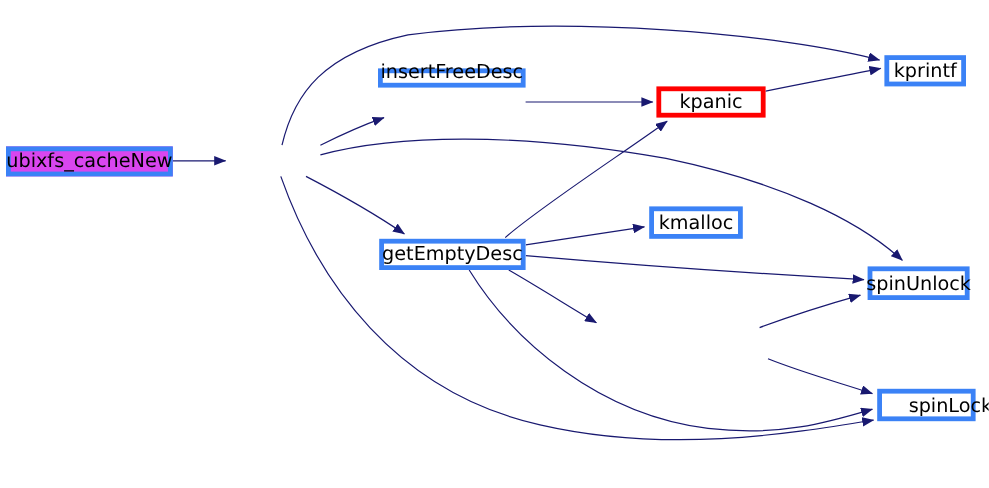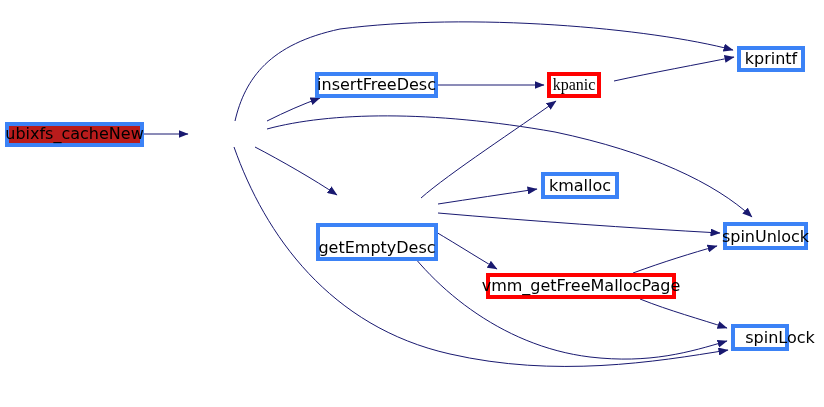--- a/index.html
+++ b/index.html
@@ -16,21 +16,21 @@
     box-sizing:border-box;
     background:#ffffff;
     border:4px solid #3b82f6;
     color:#000000;
     font-size:16px;
     display:flex;align-items:flex-end;justify-content:center;
     white-space:nowrap;
     cursor:pointer;
     z-index:2;
   }
-  .node.root{background:#b91c1c;}
+  .node.root{background:#d946ef;}
   .node.highlight{border-color:#ff0000;}
   .edge{fill:none;stroke:#191970;stroke-width:1;}
 </style>
 </head>
 <body>
 
 <div id="canvas">
 
   <svg id="edges" width="824" height="407" viewBox="0 0 824 407" xmlns="http://www.w3.org/2000/svg">
     <defs>
@@ -54,45 +54,42 @@
     <path class="edge" marker-end="url(#arrow)" d="M391,225 C428,285 500,346 590,357 C650,364 690,352 727,341"></path>
     <path class="edge" marker-end="url(#arrow)" d="M633,273 C663,262 692,253 717,246"></path>
     <path class="edge" marker-end="url(#arrow)" d="M640,299 C670,311 700,319 727,328"></path>
   </svg>
 
   <div class="node root" style="left:5px;top:122px;width:139px;height:25px;">
     <span>ubixfs_cacheNew</span>
   </div>
 
 
-  <div class="node" style="left:315px;top:72px;width:123px;height:26px;">
+  <div class="node" style="left:315px;top:57px;width:123px;height:16px;">
     <span>insertFreeDesc</span>
   </div>
 
-  <div class="node highlight" style="left:547px;top:72px;width:54px;height:26px;font-family:Liberation Serif, serif;">
+  <div class="node highlight" style="left:547px;top:72px;width:91px;height:26px;">
     <span>kpanic</span>
   </div>
 
   <div class="node" style="left:737px;top:46px;width:68px;height:26px;">
     <span>kprintf</span>
   </div>
 
-  <div class="node" style="left:316px;top:199px;width:122px;height:38px;margin-top:24px;">
+  <div class="node" style="left:316px;top:199px;width:122px;height:26px;">
     <span>getEmptyDesc</span>
   </div>
 
   <div class="node" style="left:541px;top:172px;width:78px;height:27px;">
     <span>kmalloc</span>
   </div>
 
   <div class="node" style="left:723px;top:222px;width:85px;height:28px;">
     <span>spinUnlock</span>
   </div>
 
-  <div class="node highlight" style="left:486px;top:273px;width:190px;height:26px;">
-    <span>vmm_getFreeMallocPage</span>
-  </div>
 
-  <div class="node" style="left:731px;top:324px;width:58px;height:27px;padding-left:40px;">
+  <div class="node" style="left:731px;top:324px;width:82px;height:27px;padding-left:40px;">
     <span>spinLock</span>
   </div>
 
 </div>
 
 </body></html>

